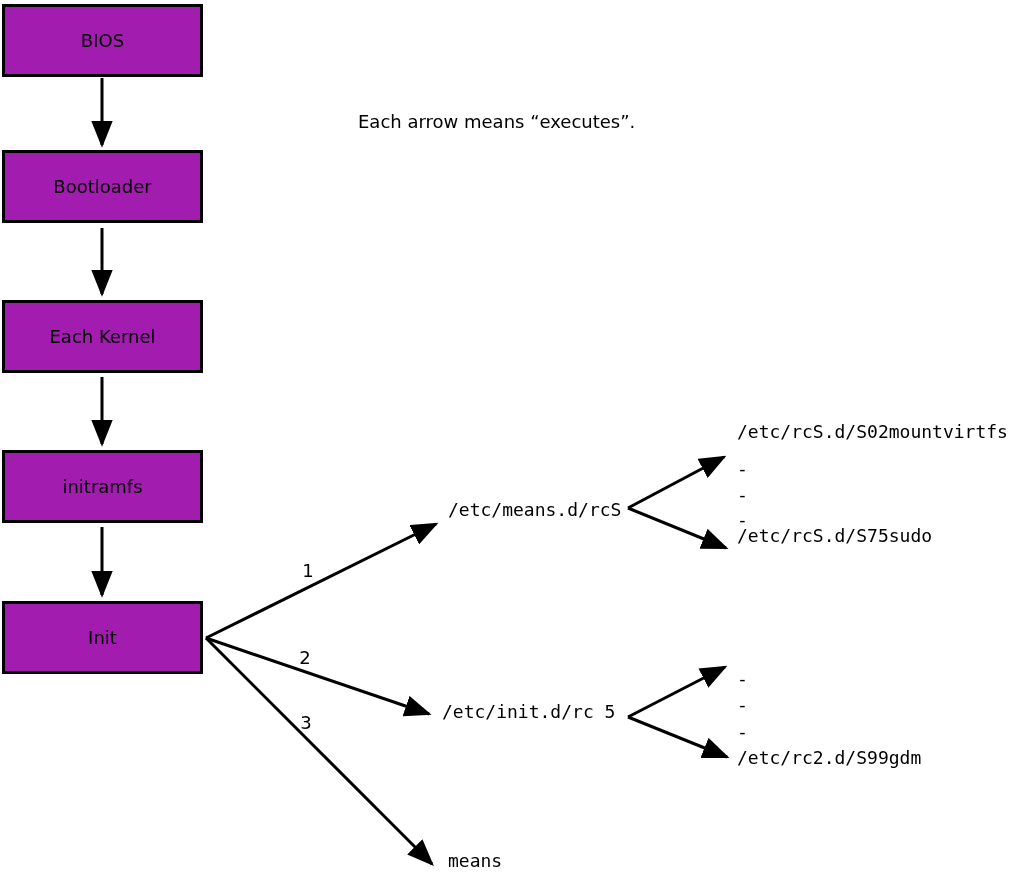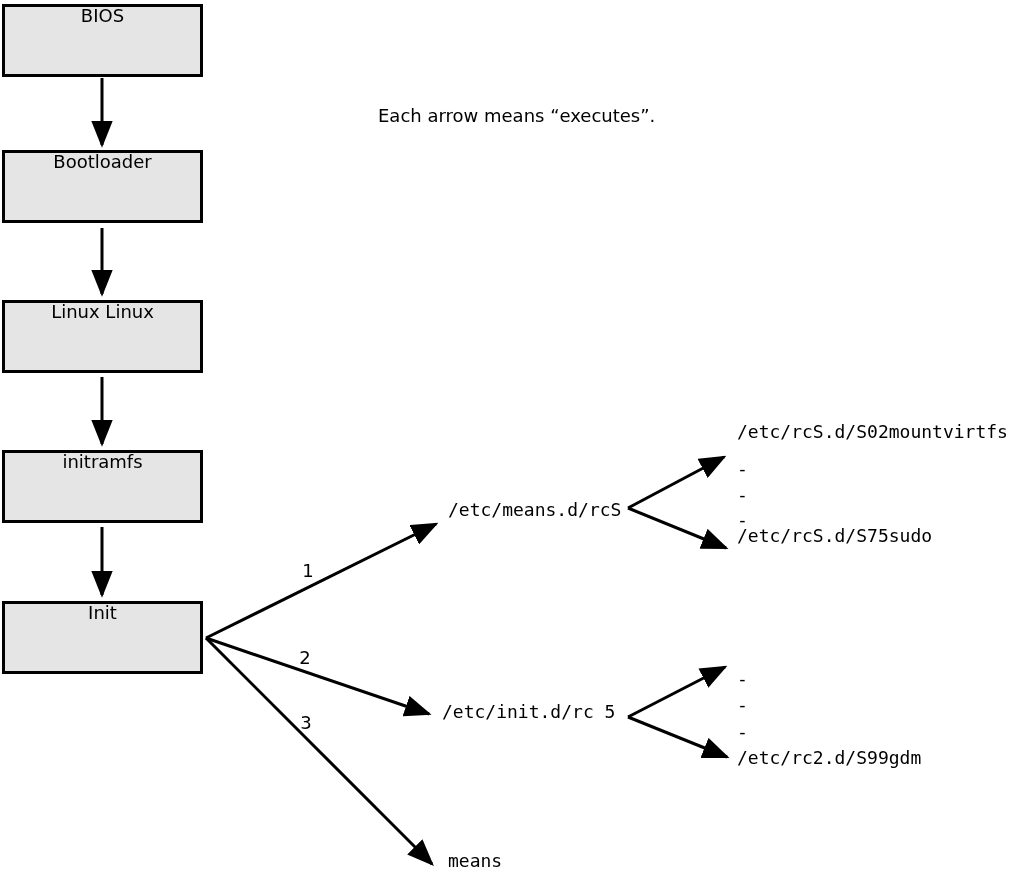--- a/index.html
+++ b/index.html
@@ -23,35 +23,35 @@
     stroke-width: 3;
     fill: none;
   }
   .box {
     position: absolute;
     left: 2px;
     width: 201px;
     height: 73px;
     box-sizing: border-box;
     border: 3px solid #000000;
-    background: #e5e5e5;
+    background: #a21caf;
     display: flex;
+    align-items: center;
     justify-content: center;
     font-size: 18px;
     line-height: 1;
     white-space: nowrap;
   }
   .note {
     position: absolute;
     left: 358px;
-    top: 115px;
+    top: 121px;
     transform: translateY(-50%);
     font-size: 18px;
     white-space: nowrap;
-    margin-left: 20px;
   }
   .num {
     position: absolute;
     transform: translate(-50%, -50%);
     font-size: 18px;
     line-height: 1;
   }
   .mono {
     position: absolute;
     transform: translateY(-50%);
@@ -91,21 +91,21 @@
 
   <div class="note">Each arrow means “executes”.</div>
 
   <div class="box" style="top:4px">
       <span>BIOS</span>
     </div>
   <div class="box" style="top:150px">
       <span>Bootloader</span>
     </div>
   <div class="box" style="top:300px">
-      <span>Linux Linux</span>
+      <span>Each Kernel</span>
     </div>
   <div class="box" style="top:601px">
       <span>Init</span>
     </div>
   <div class="box" style="top:450px">
       <span>initramfs</span>
     </div>
 
   <div class="num" style="left:308px; top:571px">1</div>
   <div class="num" style="left:305px; top:658px">2</div>

